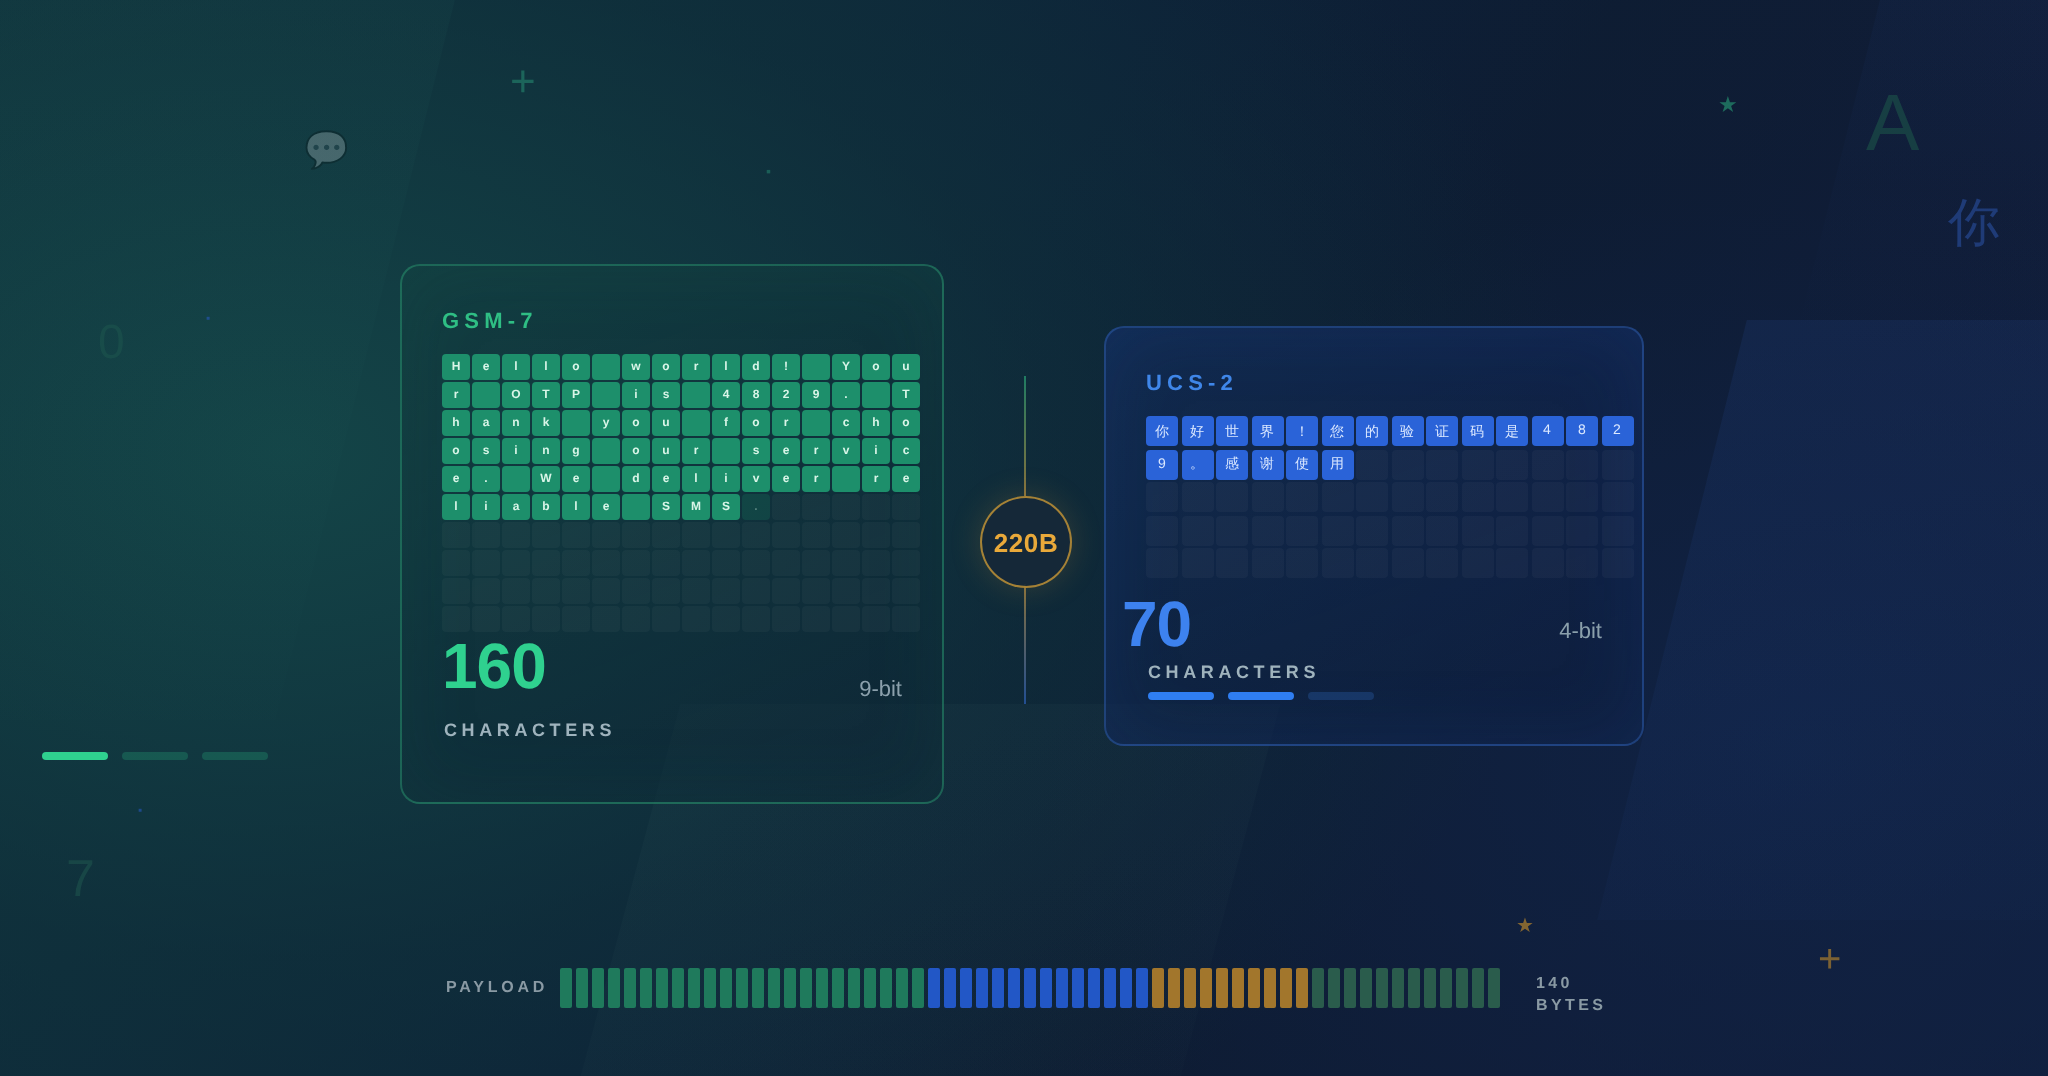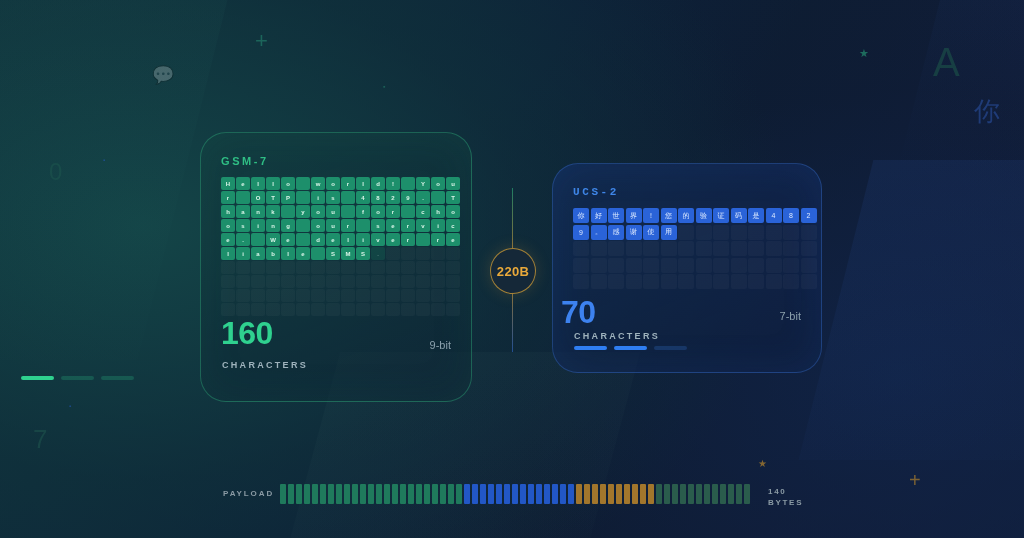--- a/index.html
+++ b/index.html
@@ -52,21 +52,21 @@
   .deco {
     position: absolute;
     pointer-events: none;
     user-select: none;
     line-height: 1;
   }
 
   
   .card {
     position: absolute;
-    border-radius: 26px;
+    border-radius: 10px;
     box-sizing: border-box;
   }
   .card-gsm {
     left: 200px; top: 132px;
     width: 272px; height: 270px;
     border: 1px solid rgba(46,168,122,0.45);
     background: linear-gradient(160deg, rgba(19,62,64,0.62) 0%, rgba(15,45,56,0.55) 55%, rgba(14,36,52,0.5) 100%);
     box-shadow: 0 0 38px rgba(20,90,80,0.18) inset;
   }
   .card-ucs {
@@ -77,21 +77,21 @@
     box-shadow: 0 0 38px rgba(30,70,160,0.18) inset;
   }
 
   .card-title {
     position: absolute;
     font-size: 11px;
     font-weight: bold;
     letter-spacing: 2.6px;
   }
   .title-gsm { left: 20px; top: 22px; color: #2fbe84; }
-  .title-ucs { left: 20px; top: 22px; color: #3f86e8; font-family: Liberation Mono, monospace; }
+  .title-ucs { left: 20px; top: 22px; color: #3f86e8; }
 
   
   .grid {
     position: absolute;
     display: grid;
   }
   .grid-gsm {
     left: 20px; top: 44px;
     grid-template-columns: repeat(16, 14px);
     grid-auto-rows: 13px;
@@ -500,21 +500,21 @@
         <div class="cell"></div>
         <div class="cell"></div>
         <div class="cell"></div>
         <div class="cell"></div>
         <div class="cell"></div>
         <div class="cell"></div>
         <div class="cell"></div>
       </div>
     <div class="big-count count-ucs">70</div>
     <div class="count-sub sub-ucs">CHARACTERS</div>
-    <div class="bit-label bit-ucs">7-bit</div>
+    <div class="bit-label bit-ucs">4-bit</div>
     <div class="seg-row seg-ucs" id="ucs-segs">
         <div class="seg fill"></div>
         <div class="seg fill"></div>
         <div class="seg"></div>
       </div>
   </div>
 
   <div class="conn-line conn-top"></div>
   <div class="conn-line conn-bot"></div>
   <div class="badge">220B</div>

